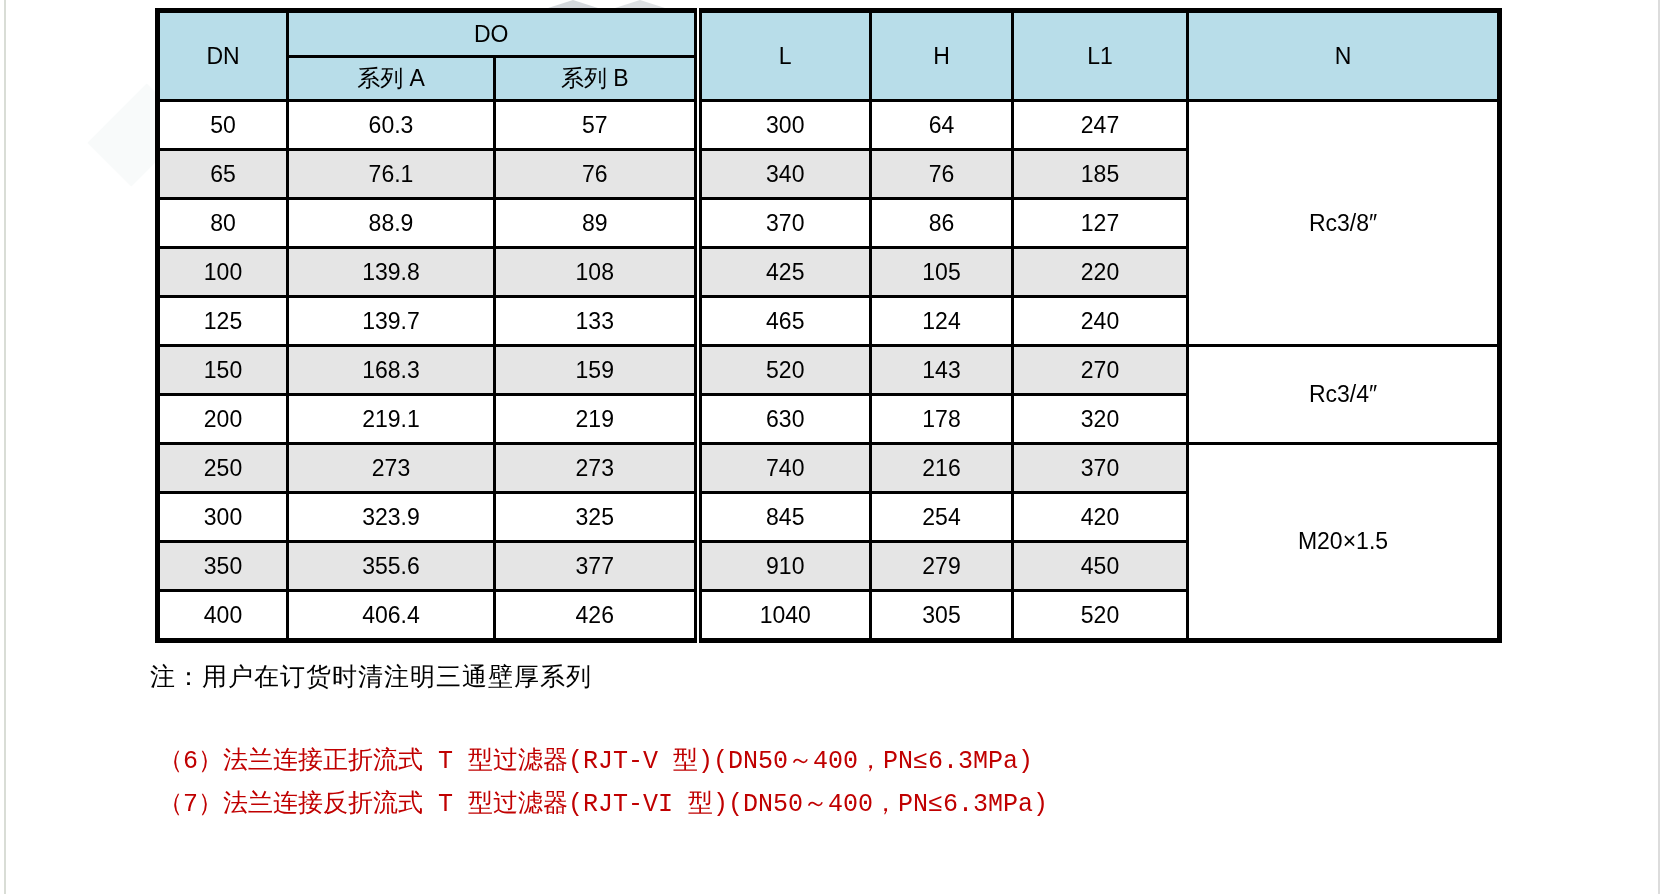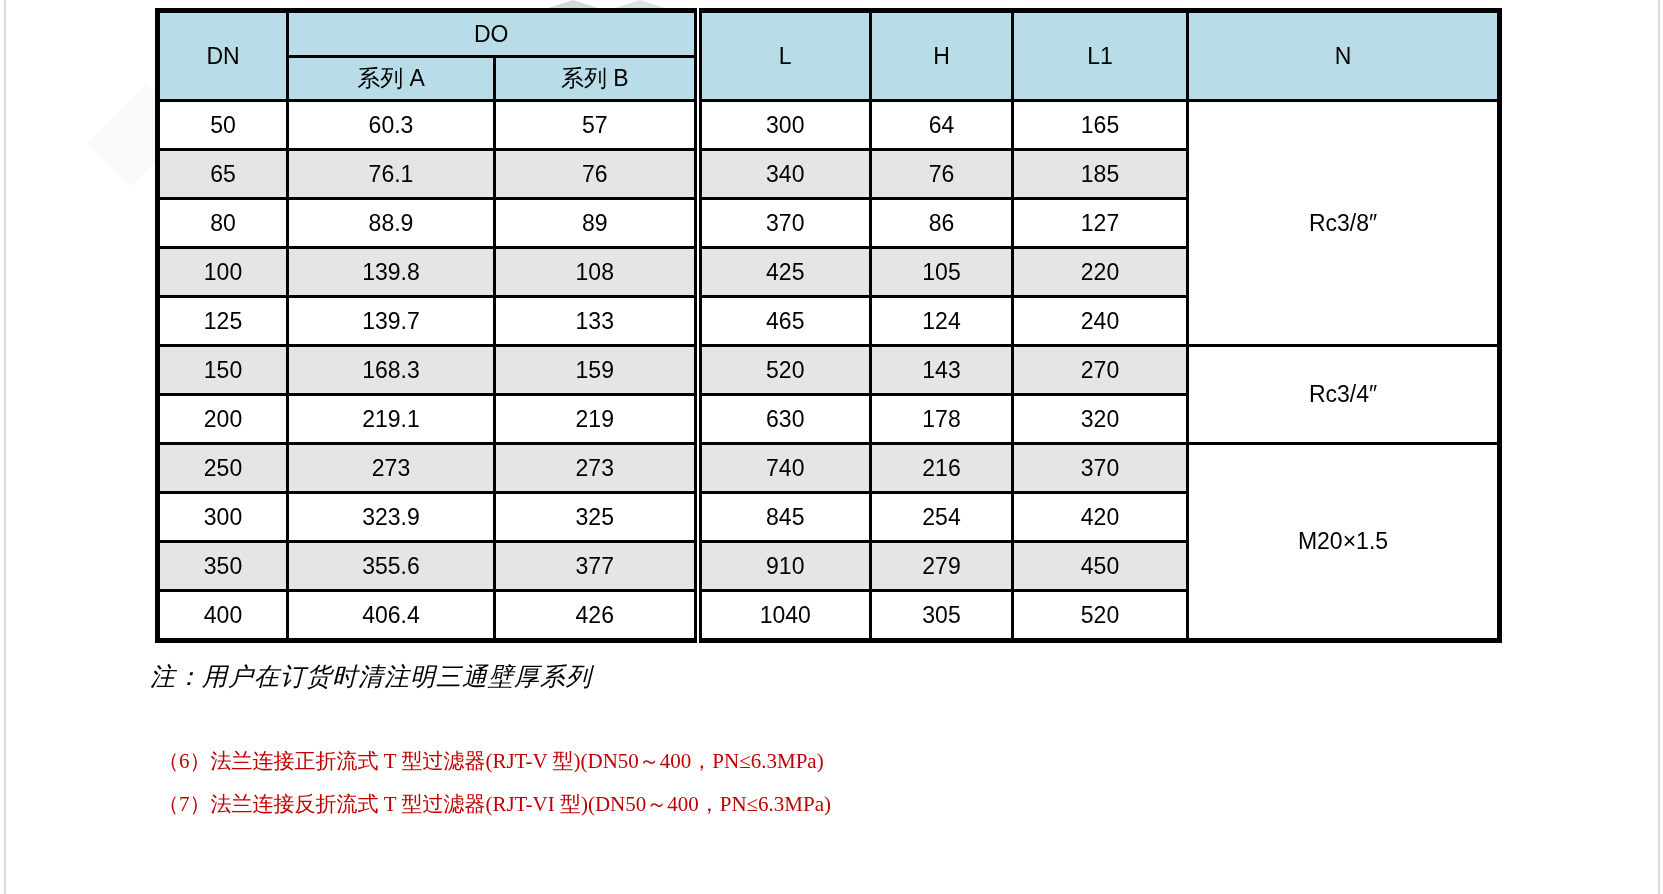--- a/index.html
+++ b/index.html
@@ -42,26 +42,26 @@
   table.spec thead tr.h1 th { height:42px; }
   table.spec thead tr.h2 th { height:41px; }
   table.spec tbody td { height:46px; }
   table.spec tbody tr.alt td { background:#e5e5e5; }
   table.spec td.ncell { background:#ffffff !important; }
   .dbl { border-left:8px double #000 !important; }
 
   .note {
     position:absolute; left:150px; top:660px;
     font-family:"Liberation Serif","DejaVu Serif",serif;
-    font-size:25px; color:#000; letter-spacing:1px;font-style:italic;
+    font-size:25px; color:#000; letter-spacing:1px;
   }
   .remarks {
     position:absolute; left:158px; top:740px;
-    font-family:Liberation Serif, serif;
-    font-size:21px; line-height:43px; color:#c00000;
+    font-family:Liberation Mono, monospace;
+    font-size:25px; line-height:43px; color:#c00000;
   }
 </style>
 </head>
 <body>
 
 <div class="page">
 
   <div class="edge-line edge-left"></div>
   <div class="edge-line edge-right"></div>
   <div class="wm-diamond"></div>
@@ -93,21 +93,21 @@
         <th>系列 B</th>
       </tr>
     </thead>
     <tbody>
       <tr>
         <td>50</td>
         <td>60.3</td>
         <td>57</td>
         <td class="dbl">300</td>
         <td>64</td>
-        <td>165</td>
+        <td>247</td>
         <td rowspan="5" class="ncell">Rc3/8″</td>
       </tr>
       <tr class="alt">
         <td>65</td>
         <td>76.1</td>
         <td>76</td>
         <td class="dbl">340</td>
         <td>76</td>
         <td>185</td>
       </tr>

